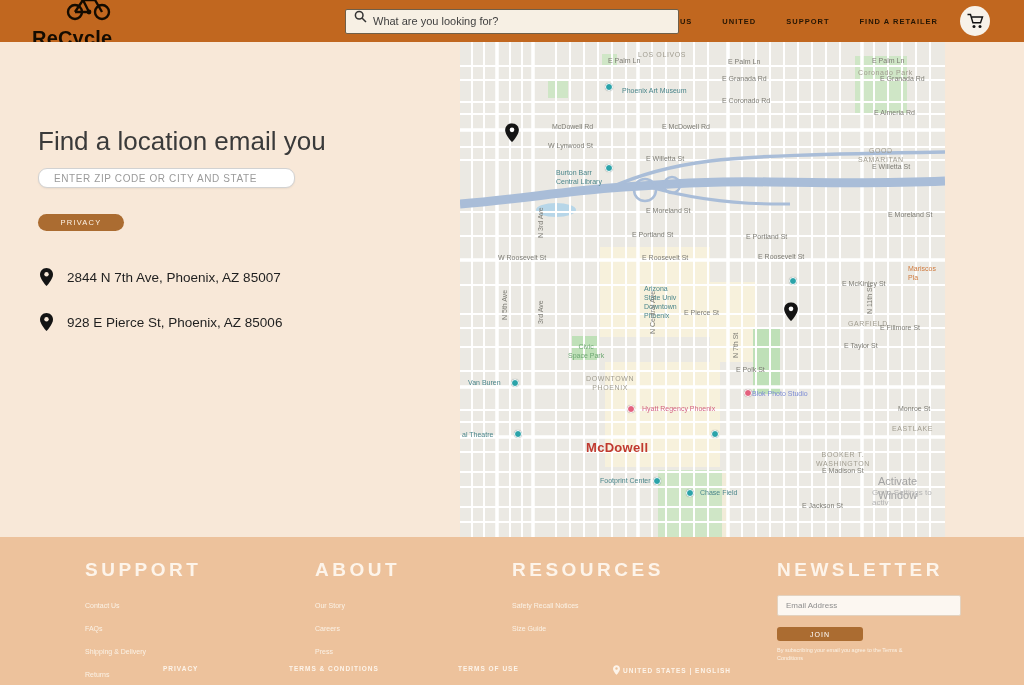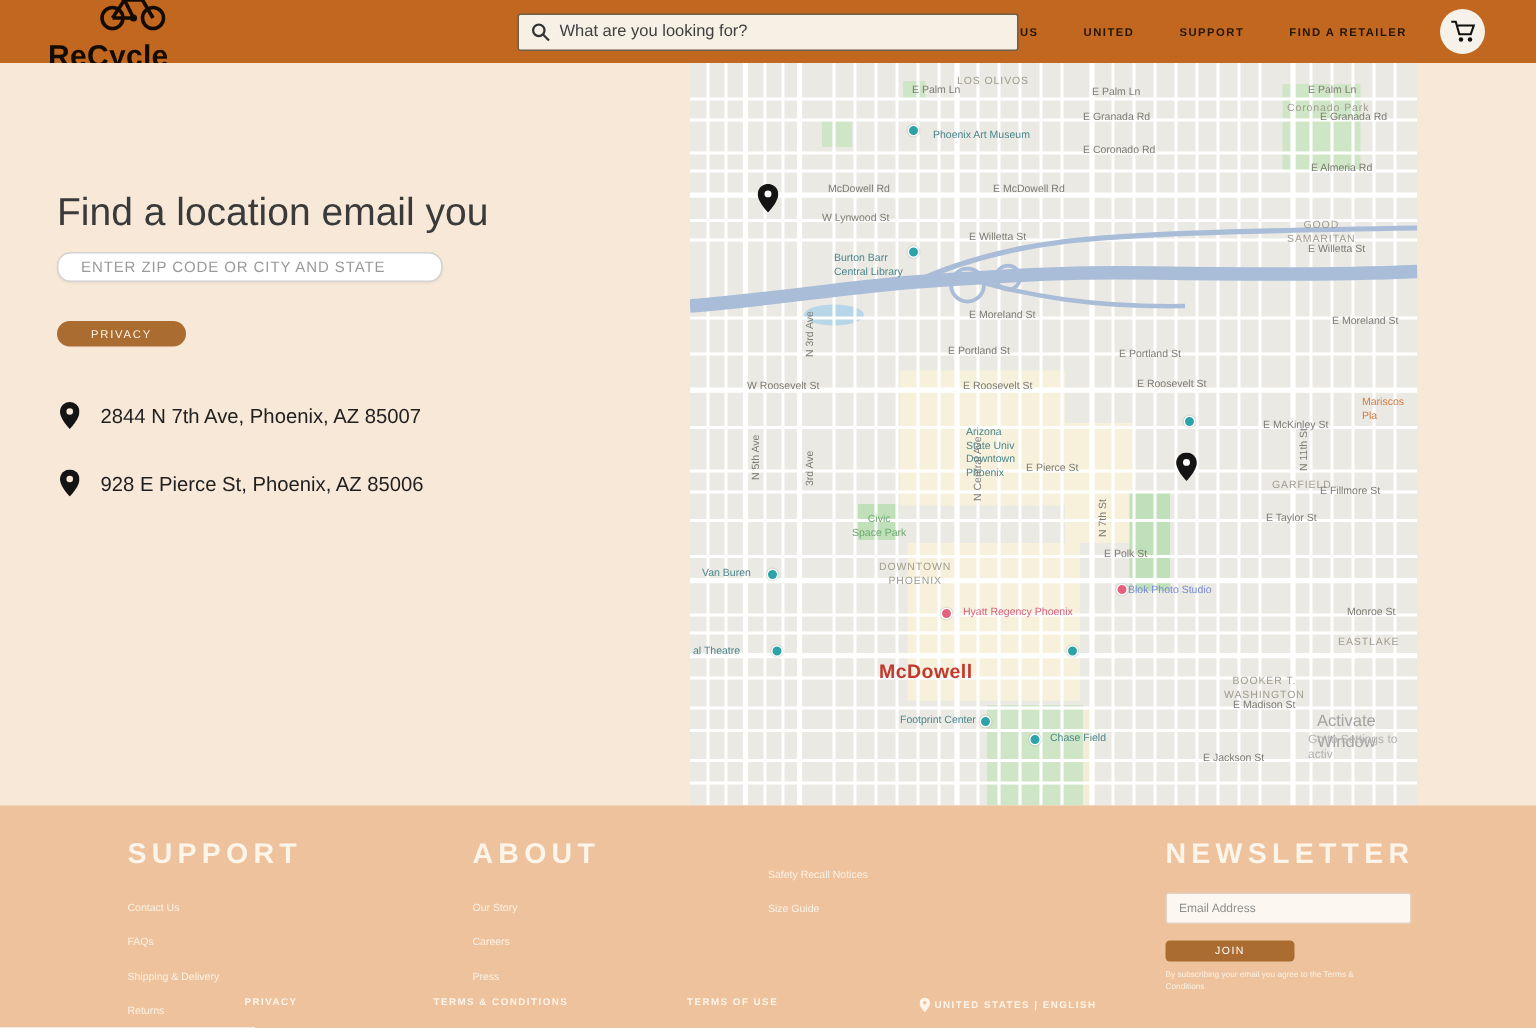--- a/index.html
+++ b/index.html
@@ -5,21 +5,21 @@
   * { margin:0; padding:0; box-sizing:border-box; }
   html,body { background:#fff; }
   body { font-family:"Liberation Sans", sans-serif; width:1024px; height:685px; overflow:hidden; }
   #page { position:relative; width:1024px; height:685px; background:#f8e8d8; }
 
   
   #header { position:relative; height:42px; background:#c1671f; display:flex; align-items:center; }
   .logo { display:flex; align-items:flex-end; gap:6px; margin-left:32px;flex-direction:column; }
   .brand { font-size:20px; font-weight:bold; color:#140b00; letter-spacing:0.2px; }
   .searchbar { position:absolute; left:50%; transform:translateX(-50%); width:334px; height:25px;
-    background:#f7f0e4; border:1px solid #6f5f49; border-radius:2px; display:flex; align-items:center; padding:0 8px; }
+    background:#f7f0e4; border:1px solid #6f5f49; border-radius:2px; display:flex; padding:0 8px; }
   .searchbar input { flex:1; border:none; background:transparent; outline:none; font-size:11px; color:#333;
     font-family:"Liberation Sans", sans-serif; margin-left:6px; }
   .searchbar input::placeholder { color:#3f3f3f; }
   #nav { margin-left:auto; display:flex; gap:30px; align-items:center; margin-right:22px; }
   .navlink { font-size:7.5px; font-weight:bold; letter-spacing:1px; color:#241504; text-decoration:none; cursor:pointer; }
   .cartbtn { width:30px; height:30px; border-radius:50%; background:#f7f2e9; display:flex; align-items:center;
     justify-content:center; margin-right:34px; cursor:pointer; }
 
   
   #main { position:relative; height:495px; background:#f8e8d8; }
@@ -56,21 +56,21 @@
   .mappin { position:absolute; transform:translate(-50%,-60%); z-index:5; }
 
   
   #footer { position:relative; height:148px; background:#edc29c; }
   .fcol { position:absolute; top:22px; }
   .fcol h2 { font-size:19px; font-weight:bold; color:#fdf4ea; letter-spacing:3.5px; }
   .fcol ul { list-style:none; margin-top:13px; }
   .fcol li { margin-bottom:5px; }
   .flink { font-size:7px; color:#fbf2e6; text-decoration:none; cursor:pointer; }
   #col-support { left:85px; } #col-about { left:315px; } #col-resources { left:512px; } #col-news { left:777px; }
-  #email-input { margin-top:14px; width:164px; height:21px; background:#fcf7f1; border:1px solid #e3d2bf;
+  #email-input { margin-top:14px; width:184px; height:21px; background:#fcf7f1; border:1px solid #e3d2bf;
     border-radius:2px; padding-left:8px; font-size:8px; color:#555; outline:none; font-family:"Liberation Sans", sans-serif; display:block; }
   #email-input::placeholder { color:#8e8e8e; }
   #join-btn { margin-top:11px; width:86px; height:14px; border:none; border-radius:3px; background:#ab6c31;
     color:#fff; font-size:7px; letter-spacing:1px; cursor:pointer; font-family:"Liberation Sans", sans-serif; display:block; }
   #news-disclaimer { margin-top:5px; width:130px; font-size:5.5px; line-height:1.5; color:#fbf2e6; }
   .bbar-item { position:absolute; top:128px; font-size:6.5px; font-weight:bold; letter-spacing:1px;
     color:#fdf4ea; text-decoration:none; cursor:pointer; }
   #b1 { left:163px; } #b2 { left:289px; } #b3 { left:458px; }
   #blocale { left:613px; display:flex; align-items:center; gap:3px; }
 </style>
@@ -419,20 +419,21 @@
       <h2>ABOUT</h2>
       <ul>
 
       <li><a class="flink">Our Story</a></li>
           <li><a class="flink">Careers</a></li>
           <li><a class="flink">Press</a></li>
         </ul>
     </div>
 
     <div class="fcol" id="col-resources">
+      <h2>RESOURCES</h2>
       <ul>
 
       <li><a class="flink">Safety Recall Notices</a></li>
           <li><a class="flink">Size Guide</a></li>
         </ul>
     </div>
 
     <div class="fcol" id="col-news">
       <h2>NEWSLETTER</h2>
       <input id="email-input" type="text" placeholder="Email Address" style="">

